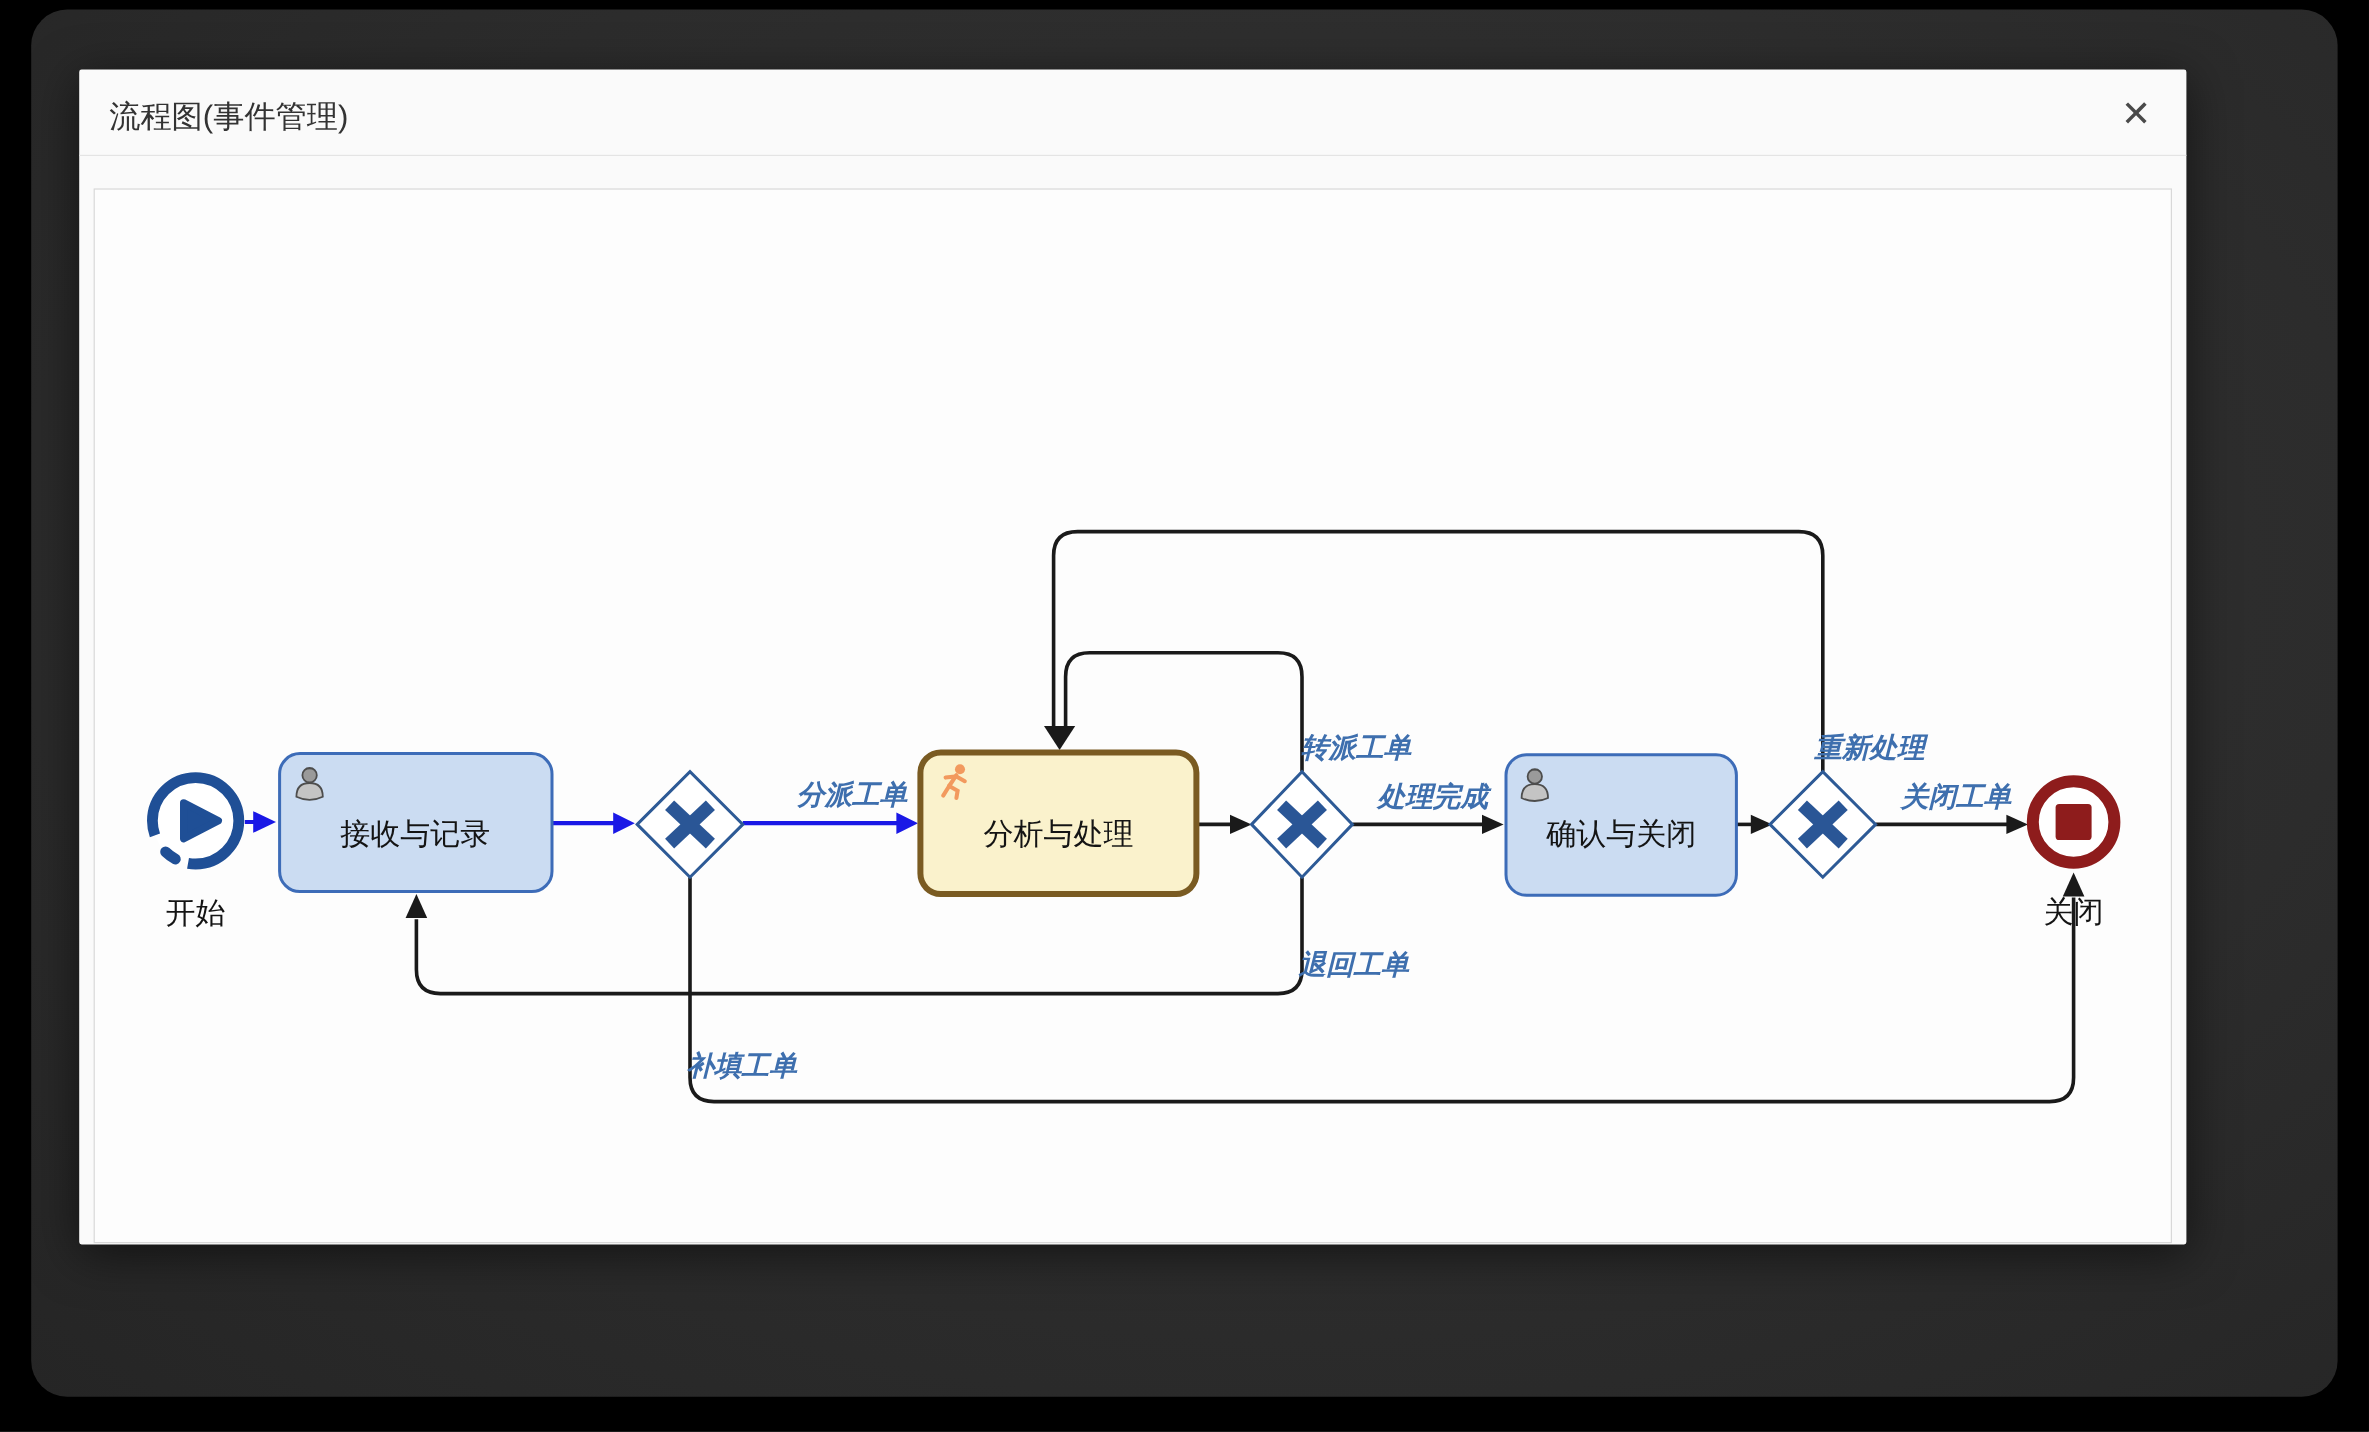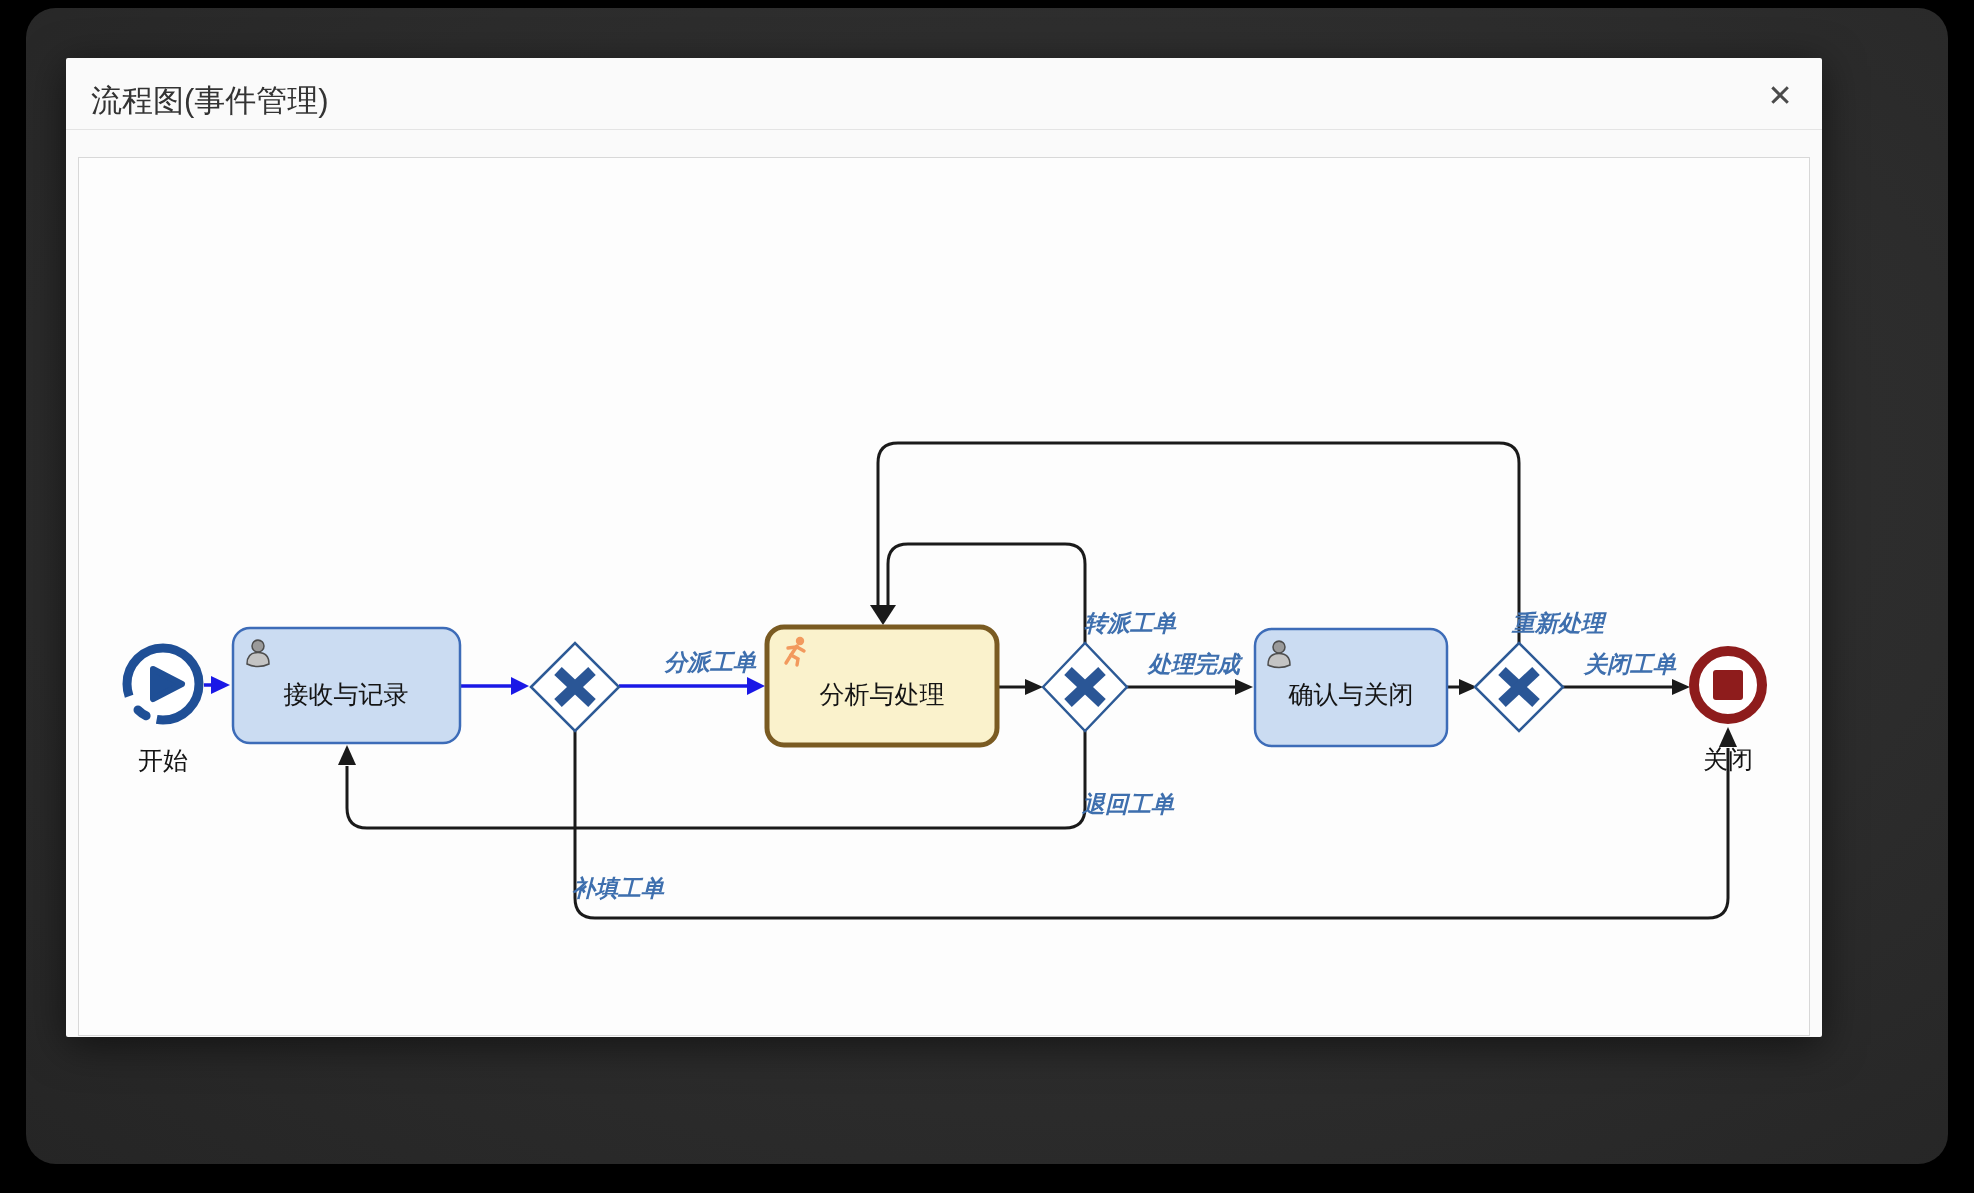--- a/index.html
+++ b/index.html
@@ -5,21 +5,21 @@
   * { margin:0; padding:0; box-sizing:border-box; }
   html,body { width:1974px; height:1193px; background:#000; overflow:hidden;
               font-family:"Liberation Sans", sans-serif; }
   .stage { position:relative; width:1974px; height:1193px; background:#000; }
   .window { position:absolute; left:26px; top:8px; width:1922px; height:1156px;
             background:radial-gradient(ellipse at 55% 40%, #343434 0%, #2c2c2c 60%, #252525 100%);
             border-radius:30px; }
   .modal { position:absolute; left:40px; top:50px; width:1756px; height:979px;
            background:#fafafa; border-radius:2px; box-shadow:0 8px 40px rgba(0,0,0,.55); }
   .modal-header { position:relative; height:72px; border-bottom:1px solid #e4e4e4; }
-  .modal-title { position:absolute; left:25px; top:22px; font-size:31px; color:#333; }
+  .modal-title { position:absolute; left:25px; top:22px; font-size:26px; color:#333; }
   .modal-close { position:absolute; right:20px; top:16px; width:44px; height:44px;
                  background:none; border:none; font-size:30px; line-height:44px;
                  color:#4a4a4a; cursor:pointer; font-family:"Liberation Sans", sans-serif; }
   .modal-body { position:relative; width:100%; height:906px; }
   .canvas { position:absolute; left:12px; top:27px; width:1732px; height:879px;
             border:1px solid #d8d8d8; background:#fdfdfd; }
   .canvas svg { display:block; }
   .flow-line   { fill:none; stroke:#1a1a1a; stroke-width:3; }
   .flow-line-blue { fill:none; stroke:#1a18e6; stroke-width:3.5; }
   .arrow-black { fill:#1a1a1a; stroke:none; }

